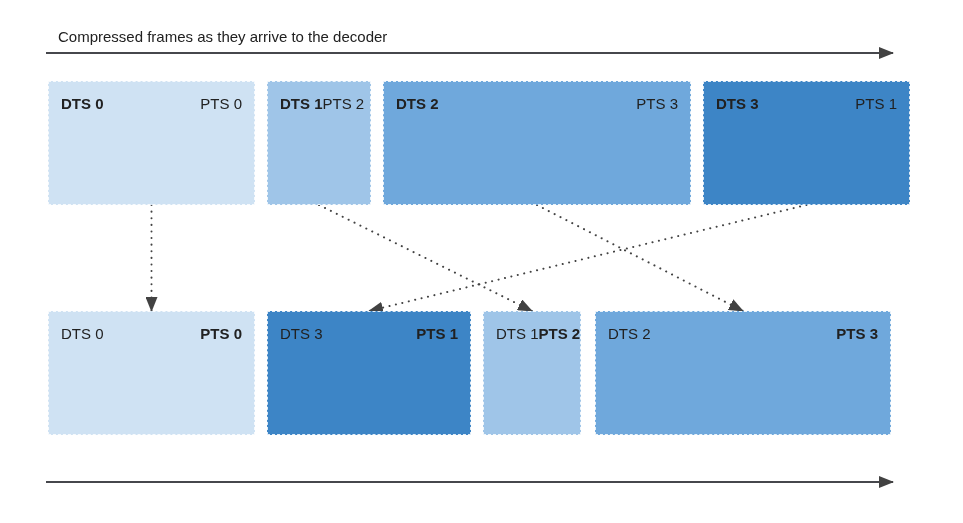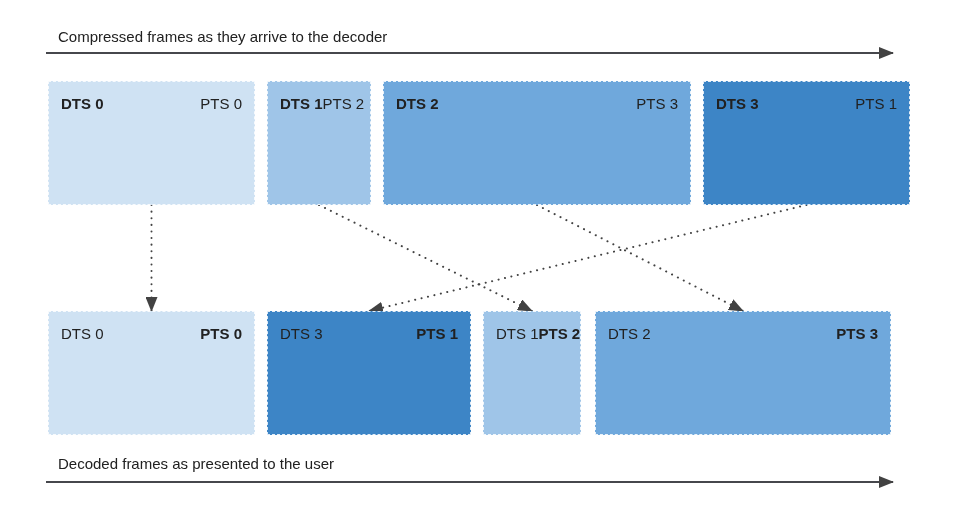--- a/index.html
+++ b/index.html
@@ -117,14 +117,13 @@
   </div>
   <div class="frame-box bot-b2" style="background: rgb(159, 197, 232);">
     <span>DTS 1</span>
     <span class="strong">PTS 2</span>
   </div>
   <div class="frame-box bot-b3" style="background: rgb(111, 168, 220);">
     <span>DTS 2</span>
     <span class="strong">PTS 3</span>
   </div>
 
-  <div id="caption-bottom" class="caption">Decoded frames as presented to the user</div>
 </div>
 
 </body></html>

